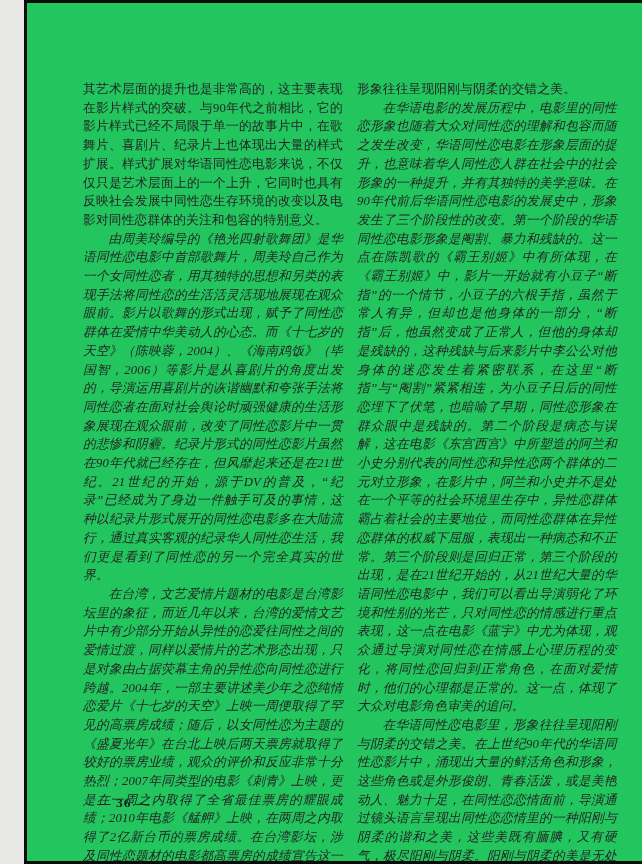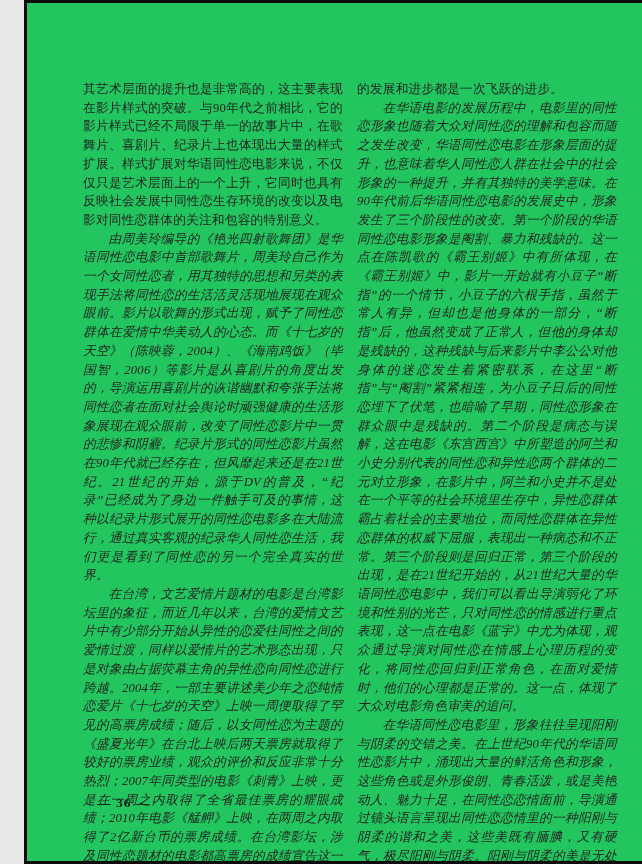--- a/index.html
+++ b/index.html
@@ -56,19 +56,19 @@
 <body>
 
 <div class="page">
   <div class="content">
     <div class="col">
       <p>其艺术层面的提升也是非常高的，这主要表现在影片样式的突破。与90年代之前相比，它的影片样式已经不局限于单一的故事片中，在歌舞片、喜剧片、纪录片上也体现出大量的样式扩展。样式扩展对华语同性恋电影来说，不仅仅只是艺术层面上的一个上升，它同时也具有反映社会发展中同性恋生存环境的改变以及电影对同性恋群体的关注和包容的特别意义。</p>
       <p class="indent">由周美玲编导的《艳光四射歌舞团》是华语同性恋电影中首部歌舞片，周美玲自己作为一个女同性恋者，用其独特的思想和另类的表现手法将同性恋的生活活灵活现地展现在观众眼前。影片以歌舞的形式出现，赋予了同性恋群体在爱情中华美动人的心态。而《十七岁的天空》（陈映蓉，2004）、《海南鸡饭》（毕国智，2006）等影片是从喜剧片的角度出发的，导演运用喜剧片的诙谐幽默和夸张手法将同性恋者在面对社会舆论时顽强健康的生活形象展现在观众眼前，改变了同性恋影片中一贯的悲惨和阴霾。纪录片形式的同性恋影片虽然在90年代就已经存在，但风靡起来还是在21世纪。21世纪的开始，源于DV的普及，“纪录”已经成为了身边一件触手可及的事情，这种以纪录片形式展开的同性恋电影多在大陆流行，通过真实客观的纪录华人同性恋生活，我们更是看到了同性恋的另一个完全真实的世界。</p>
       <p class="indent">在台湾，文艺爱情片题材的电影是台湾影坛里的象征，而近几年以来，台湾的爱情文艺片中有少部分开始从异性的恋爱往同性之间的爱情过渡，同样以爱情片的艺术形态出现，只是对象由占据荧幕主角的异性恋向同性恋进行跨越。2004年，一部主要讲述美少年之恋纯情恋爱片《十七岁的天空》上映一周便取得了罕见的高票房成绩；随后，以女同性恋为主题的《盛夏光年》在台北上映后两天票房就取得了较好的票房业绩，观众的评价和反应非常十分热烈；2007年同类型的电影《刺青》上映，更是在一周之内取得了全省最佳票房的耀眼成绩；2010年电影《艋舺》上映，在两周之内取得了2亿新台币的票房成绩。在台湾影坛，涉及同性恋题材的电影都高票房的成绩宣告这一新类型电影的成功，台湾大众对同性恋人群的接纳程度也因此不言而喻。介于同性恋电影在台湾的不错票房，使得越来越多的投资方、导演、制片人开始将同性恋题材赋予艺术的光环，这对于同性恋电影</p>
     </div>
     <div class="col">
-      <p>的发展和进步都是一次飞跃的进步。</p>
+      <p>形象往往呈现阳刚与阴柔的交错之美。</p>
       <p class="indent">在华语电影的发展历程中，电影里的同性恋形象也随着大众对同性恋的理解和包容而随之发生改变，华语同性恋电影在形象层面的提升，也意味着华人同性恋人群在社会中的社会形象的一种提升，并有其独特的美学意味。在90年代前后华语同性恋电影的发展史中，形象发生了三个阶段性的改变。第一个阶段的华语同性恋电影形象是阉割、暴力和残缺的。这一点在陈凯歌的《霸王别姬》中有所体现，在《霸王别姬》中，影片一开始就有小豆子“断指”的一个情节，小豆子的六根手指，虽然于常人有异，但却也是他身体的一部分，“断指”后，他虽然变成了正常人，但他的身体却是残缺的，这种残缺与后来影片中李公公对他身体的迷恋发生着紧密联系，在这里“断指”与“阉割”紧紧相连，为小豆子日后的同性恋埋下了伏笔，也暗喻了早期，同性恋形象在群众眼中是残缺的。第二个阶段是病态与误解，这在电影《东宫西宫》中所塑造的阿兰和小史分别代表的同性恋和异性恋两个群体的二元对立形象，在影片中，阿兰和小史并不是处在一个平等的社会环境里生存中，异性恋群体霸占着社会的主要地位，而同性恋群体在异性恋群体的权威下屈服，表现出一种病态和不正常。第三个阶段则是回归正常，第三个阶段的出现，是在21世纪开始的，从21世纪大量的华语同性恋电影中，我们可以看出导演弱化了环境和性别的光芒，只对同性恋的情感进行重点表现，这一点在电影《蓝宇》中尤为体现，观众通过导演对同性恋在情感上心理历程的变化，将同性恋回归到正常角色，在面对爱情时，他们的心理都是正常的。这一点，体现了大众对电影角色审美的追问。</p>
       <p class="indent">在华语同性恋电影里，形象往往呈现阳刚与阴柔的交错之美。在上世纪90年代的华语同性恋影片中，涌现出大量的鲜活角色和形象，这些角色或是外形俊朗、青春活泼，或是美艳动人、魅力十足，在同性恋恋情面前，导演通过镜头语言呈现出同性恋恋情里的一种阳刚与阴柔的谐和之美，这些美既有腼腆，又有硬气，极尽阳刚与阴柔。阳刚与阴柔的美是无处不在的，这主要体现在男同性恋电影里的阴柔形象和女同性恋电影里的阳刚形象。比如，电影《蓝宇》中的主人公蓝宇，外形俊美，个性柔和，且对爱情充满幻想。在影片中多次展示了其对同伴爱人的</p>
     </div>
   </div>
   <div class="footer">— 36 —</div>
 </div>
 
 </body></html>

